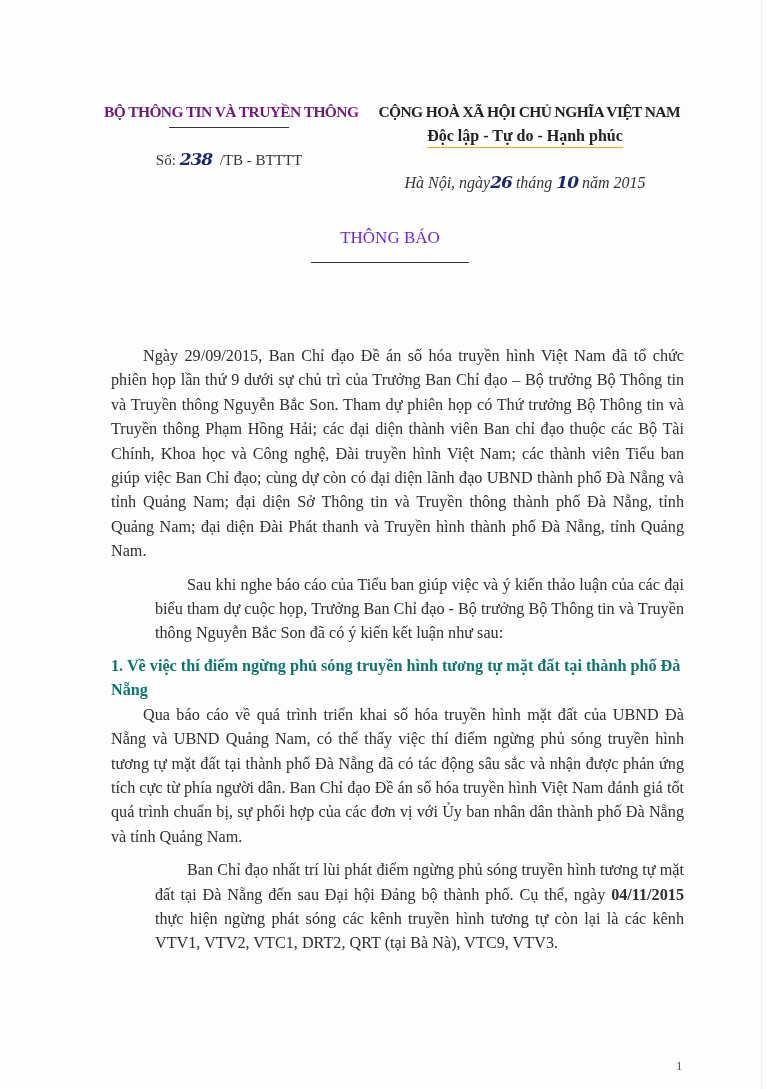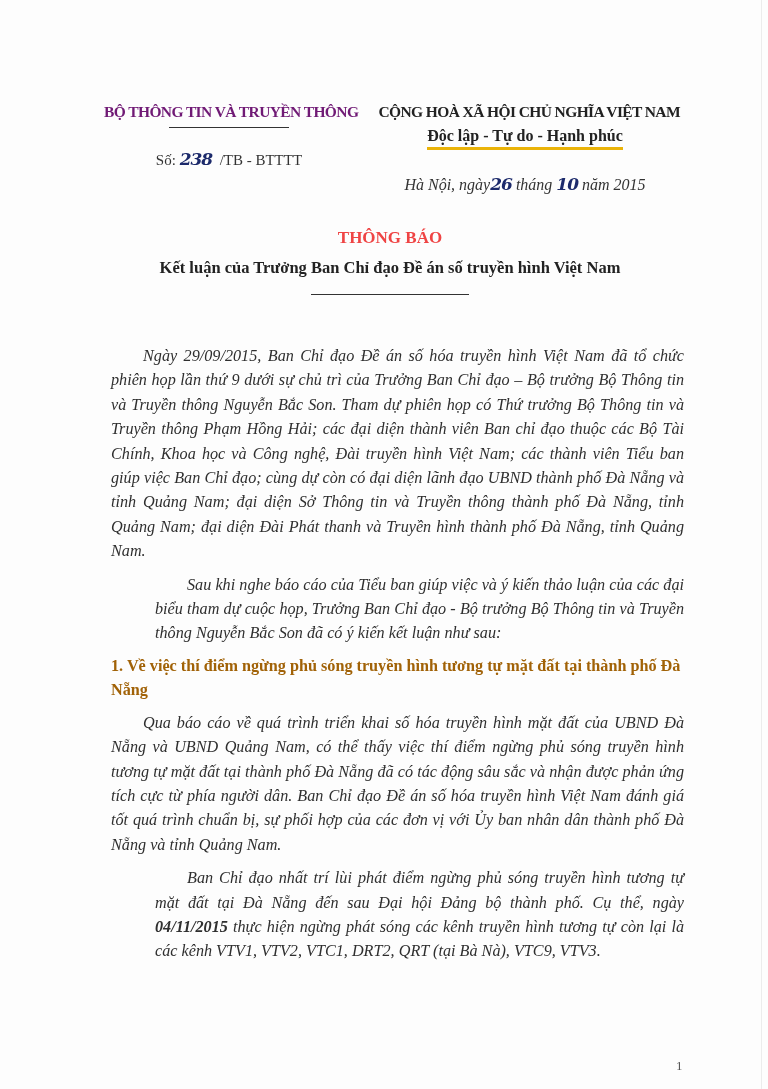--- a/index.html
+++ b/index.html
@@ -8,31 +8,31 @@
     font-family: "Liberation Serif", "DejaVu Serif", serif; color: #2a2a2a;
   }
   .page-edge { position: absolute; right: 6px; top: 0; width: 1px; height: 1089px; background: #ececec; }
   .hdr-left { position: absolute; left: 104px; top: 103px; width: 250px; text-align: center; }
   .agency { font-size: 15.5px; font-weight: bold; letter-spacing: -0.6px; color: #701a75; white-space: nowrap; }
   .agency-rule { width: 120px; height: 1px; background: #333; margin: 6px auto 0; }
   .docno { margin-top: 21px; font-size: 15px; color: #333; white-space: nowrap; }
   .hand { font-family: "DejaVu Serif", serif; font-style: italic; font-weight: bold; color: #1c2a6b; font-size: 17px; letter-spacing: -1px; }
   .hdr-right { position: absolute; left: 370px; top: 103px; width: 310px; text-align: center; }
   .nation { font-size: 15.5px; font-weight: bold; letter-spacing: -0.6px; color: #222; white-space: nowrap; text-align: right; }
-  .motto { font-size: 16px; font-weight: bold; margin-top: 6px; color: #222; white-space: nowrap; display: inline-block; border-bottom: 3px solid #eab308; padding-bottom: 2px; }
+  .motto { font-size: 16px; font-weight: bold; margin-top: 6px; color: #222; white-space: nowrap; display: inline-block; border-bottom: 1px solid #eab308; padding-bottom: 2px; }
   .dateline { margin-top: 24px; font-size: 16px; font-style: italic; color: #333; white-space: nowrap; }
   .title-block { position: absolute; left: 100px; top: 228px; width: 580px; text-align: center; }
-  .doc-type { font-size: 17px; font-weight: bold; color: #ef4444; }
+  .doc-type { font-size: 17px; font-weight: normal; color: #6d28d9; }
   .subtitle { font-size: 16.5px; font-weight: bold; color: #222; margin-top: 8px; line-height: 24px; }
   .title-rule { width: 158px; height: 1px; background: #333; margin: 14px auto 0; }
   .body { position: absolute; left: 111px; top: 344px; width: 573px; font-size: 16.2px; line-height: 24.4px; color: #2f2f2f; }
-  .body p { margin: 0; text-align: justify; text-indent: 32px; font-style: italic; }
+  .body p { margin: 0; text-align: justify; text-indent: 32px; }
   .body p + p { margin-top: 9px; margin-left: 44px; }
-  .body h3 { margin: 8px 0 0 0; font-size: 16.2px; font-weight: bold; line-height: 24.4px; color: #a16207; text-align: left; }
-  .body h3 + p { margin-top: 8px; }
+  .body h3 { margin: 8px 0 0 0; font-size: 16.2px; font-weight: bold; line-height: 24.4px; color: #0f766e; text-align: left; }
+  .body h3 + p { }
   .page-num { position: absolute; left: 676px; top: 1058px; font-size: 13px; color: #555; }
 </style>
 </head>
 <body>
 
 <div class="page-edge"></div>
 
 <div class="hdr-left">
   <div class="agency">BỘ THÔNG TIN VÀ TRUYỀN THÔNG</div>
   <div class="agency-rule"></div>
@@ -50,21 +50,20 @@
     <span>Hà Nội, ngày</span><span class="hand">26</span>
     <span>tháng</span>
     <span class="hand">10</span>
     <span>năm 2015</span>
   </div>
 </div>
 
 <div class="title-block">
   <div class="doc-type">THÔNG BÁO</div>
   <div class="subtitle">
-    <div>Kết luận của Trưởng Ban Chỉ đạo Đề án số truyền hình Việt Nam</div>
   </div>
   <div class="title-rule"></div>
 </div>
 
 <div class="body">
   <p>Ngày 29/09/2015, Ban Chỉ đạo Đề án số hóa truyền hình Việt Nam đã tổ chức phiên họp lần thứ 9 dưới sự chủ trì của Trưởng Ban Chỉ đạo – Bộ trưởng Bộ Thông tin và Truyền thông Nguyễn Bắc Son. Tham dự phiên họp có Thứ trưởng Bộ Thông tin và Truyền thông Phạm Hồng Hải; các đại diện thành viên Ban chỉ đạo thuộc các Bộ Tài Chính, Khoa học và Công nghệ, Đài truyền hình Việt Nam; các thành viên Tiểu ban giúp việc Ban Chỉ đạo; cùng dự còn có đại diện lãnh đạo UBND thành phố Đà Nẵng và tỉnh Quảng Nam; đại diện Sở Thông tin và Truyền thông thành phố Đà Nẵng, tỉnh Quảng Nam; đại diện Đài Phát thanh và Truyền hình thành phố Đà Nẵng, tỉnh Quảng Nam.</p>
   <p>Sau khi nghe báo cáo của Tiểu ban giúp việc và ý kiến thảo luận của các đại biểu tham dự cuộc họp, Trưởng Ban Chỉ đạo - Bộ trưởng Bộ Thông tin và Truyền thông Nguyễn Bắc Son đã có ý kiến kết luận như sau:</p>
   <h3>1. Về việc thí điểm ngừng phủ sóng truyền hình tương tự mặt đất tại thành phố Đà Nẵng</h3>
   <p>Qua báo cáo về quá trình triển khai số hóa truyền hình mặt đất của UBND Đà Nẵng và UBND Quảng Nam, có thể thấy việc thí điểm ngừng phủ sóng truyền hình tương tự mặt đất tại thành phố Đà Nẵng đã có tác động sâu sắc và nhận được phản ứng tích cực từ phía người dân. Ban Chỉ đạo Đề án số hóa truyền hình Việt Nam đánh giá tốt quá trình chuẩn bị, sự phối hợp của các đơn vị với Ủy ban nhân dân thành phố Đà Nẵng và tỉnh Quảng Nam.</p>
   <p><span>Ban Chỉ đạo nhất trí lùi phát điểm ngừng phủ sóng truyền hình tương tự mặt đất tại Đà Nẵng đến sau Đại hội Đảng bộ thành phố. Cụ thể, ngày </span><b>04/11/2015</b><span> thực hiện ngừng phát sóng các kênh truyền hình tương tự còn lại là các kênh VTV1, VTV2, VTC1, DRT2, QRT (tại Bà Nà), VTC9, VTV3.</span></p>

